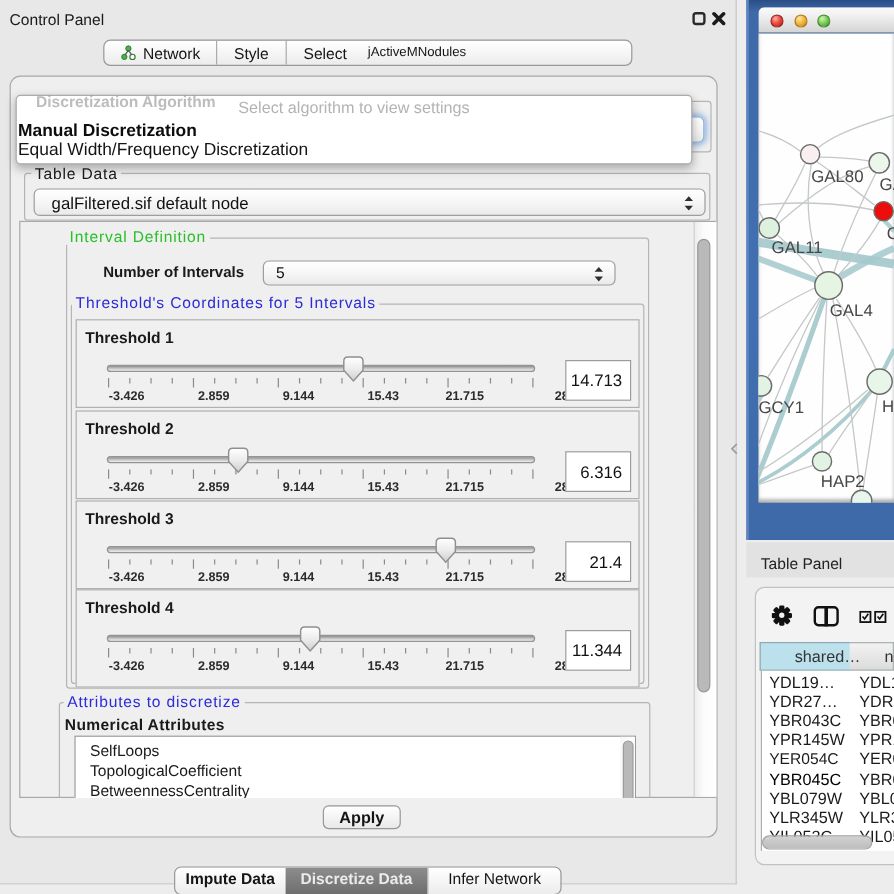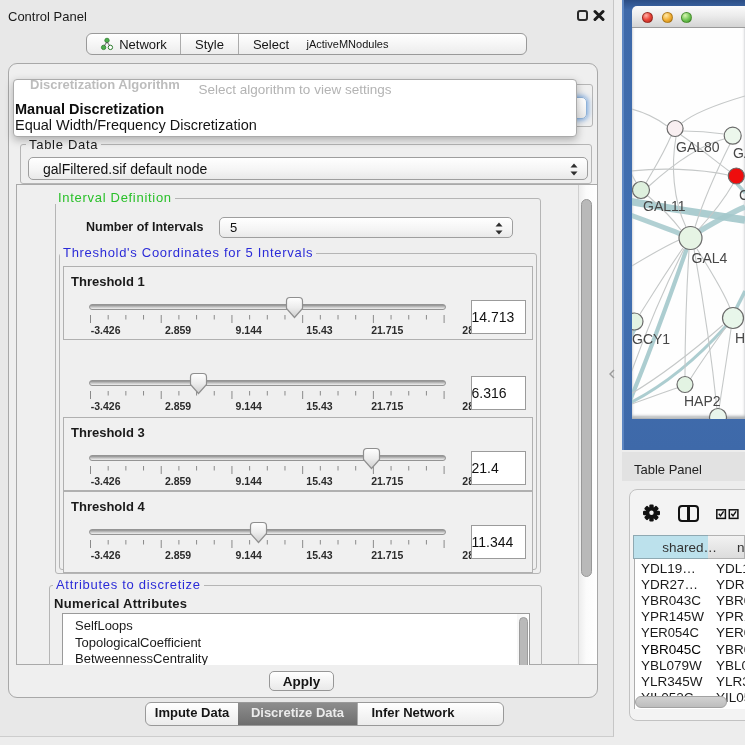--- a/index.html
+++ b/index.html
@@ -4,21 +4,21 @@
 html,body{width:745px;height:745px;overflow:hidden;background:#ededed;
  font-family:"Liberation Sans",sans-serif;-webkit-font-smoothing:antialiased}
 .abs{position:absolute}
 .bold13{font-size:13px;font-weight:bold;color:#1a1a1a;white-space:nowrap}
 .t13{font-size:13px;color:#1a1a1a;white-space:nowrap}
 .tpanel{left:63px;width:470px;background:#f0f0f0;border:1px solid #b0b0b0}
 .track{width:357px;height:6px;border-radius:3px;border:1px solid #949494;
  background:linear-gradient(180deg,#8f8f8f,#c9c9c9 55%,#efefef)}
 .tick{position:absolute;width:60px;text-align:right;font-size:10.5px;font-weight:bold;color:#2b2b2b}
 .valbox{left:470.5px;width:55px;height:34px;background:#fff;border:1px solid #9b9b9b;
- display:flex;align-items:center;padding-right:6px;font-size:14px;color:#111}
+ display:flex;align-items:center;justify-content:flex-end;padding-right:6px;font-size:14px;color:#111}
 .group{position:absolute;border:1px solid #b5b5b5;border-radius:3px}
 .gtitle{position:absolute;font-size:13px;letter-spacing:0.7px;white-space:nowrap;background:#efefef;padding:0 3px;line-height:13px}
 .combo{position:absolute;border:1px solid #9e9e9e;border-radius:5px;
  background:linear-gradient(180deg,#ffffff,#f4f4f4 60%,#e9e9e9);
  font-size:13px;color:#111;display:flex;align-items:center}
 .seg{display:flex;align-items:center;justify-content:center;font-size:13px;color:#151515;height:100%}
 .segsel{background:linear-gradient(180deg,#8d8d8d,#6e6e6e);color:#ebebeb}
 .segline{width:1px;height:100%;background:#ababab}
 </style></head>
 <body>
@@ -111,20 +111,23 @@
           <stop offset="0" stop-color="#ffffff"></stop>
           <stop offset="0.5" stop-color="#ececec"></stop>
           <stop offset="1" stop-color="#cfcfcf"></stop>
         </linearGradient>
       </defs>
 <path d="M5,1.5 h9 q3.5,0 3.5,3.5 v7.5 L9.5,21.5 L1.5,12.5 v-7.5 q0,-3.5 3.5,-3.5 z" fill="url(#th1)" stroke="#8f8f8f" stroke-width="1.2"></path>
     </svg>
 <div class="abs valbox" style="top:299.5px">
       <span>14.713</span>
     </div>
+<div class="abs tpanel" style="top:341.5px;height:74px">
+<div class="abs bold13" style="left:7px;top:7.5px">Threshold 2</div>
+    </div>
 <div class="abs track" style="left:89px;top:379.5px"></div>
 <svg class="abs" style="left:89px;top:390.5px" width="360" height="9">
       <line x1="1.50" y1="0" x2="1.50" y2="8" stroke="#8a8a8a" stroke-width="1"></line>
       <line x1="19.18" y1="0" x2="19.18" y2="4.5" stroke="#8a8a8a" stroke-width="1"></line>
       <line x1="36.86" y1="0" x2="36.86" y2="4.5" stroke="#8a8a8a" stroke-width="1"></line>
       <line x1="54.54" y1="0" x2="54.54" y2="4.5" stroke="#8a8a8a" stroke-width="1"></line>
       <line x1="72.22" y1="0" x2="72.22" y2="8" stroke="#8a8a8a" stroke-width="1"></line>
       <line x1="89.90" y1="0" x2="89.90" y2="4.5" stroke="#8a8a8a" stroke-width="1"></line>
       <line x1="107.58" y1="0" x2="107.58" y2="4.5" stroke="#8a8a8a" stroke-width="1"></line>
       <line x1="125.26" y1="0" x2="125.26" y2="4.5" stroke="#8a8a8a" stroke-width="1"></line>
@@ -267,25 +270,25 @@
   </div>
 
 <div class="abs" style="left:13px;top:79px;width:564px;height:58px;background:#fff;border:1px solid #ababab;border-radius:4px;box-shadow:0 3px 8px rgba(0,0,0,0.28)"></div>
 <div class="abs" style="left:13px;top:82px;width:564px;text-align:center;font-size:13.5px;color:#b3b3b3">Select algorithm to view settings</div>
 <div class="abs" style="left:15px;top:100.5px;font-size:14.5px;font-weight:bold;color:#0d0d0d">Manual Discretization</div>
 <div class="abs" style="left:15px;top:116.5px;font-size:14.5px;color:#141414">Equal Width/Frequency Discretization</div>
 <div class="abs" style="left:30px;top:77px;font-size:13px;font-weight:bold;color:rgba(95,95,95,0.42)">Discretization Algorithm</div>
 
 <div class="abs" style="left:269px;top:671px;width:65px;height:20px;border:1px solid #979797;border-radius:5px;background:linear-gradient(180deg,#ffffff,#e9e9e9);display:flex;align-items:center;justify-content:center;font-size:13.5px;font-weight:600;color:#141414">Apply</div>
 
-<div class="abs" style="left:145px;top:702px;width:359px;height:24px;border:1px solid #999;border-radius:6px;background:linear-gradient(180deg,#ffffff,#ececec);display:flex;overflow:hidden">
+<div class="abs" style="left:145px;top:722px;width:323px;height:24px;border:1px solid #999;border-radius:6px;background:linear-gradient(180deg,#ffffff,#ececec);display:flex;overflow:hidden">
  <div class="seg" style="width:92px;font-weight:600;padding-bottom:3px">Impute Data</div>
  <div class="seg segsel" style="width:119px;font-weight:600;padding-bottom:3px">Discretize Data</div>
  <div class="segline"></div>
- <div class="seg" style="width:110px;font-weight:700;padding-bottom:3px">Infer Network</div>
+ <div class="seg" style="width:110px;font-weight:400;padding-bottom:3px">Infer Network</div>
 </div>
 
 <svg class="abs" style="left:609px;top:369px" width="6" height="10">
     <path d="M5,1 L1,5 L5,9" stroke="#9a9a9a" stroke-width="1.4" fill="none"></path>
   </svg>
 
 <div class="abs" style="left:622px;top:0;width:123px;height:450px;background:linear-gradient(180deg,#2b4d84,#3e69a9 10px,#4170b2 55%,#3e69a9)"></div>
 <div class="abs" style="left:622px;top:0;width:2px;height:450px;background:#5d86c1"></div>
 <div class="abs" style="left:632px;top:6px;width:113px;height:22px;background:linear-gradient(180deg,#fbfbfb,#ececec 45%,#d4d4d4);border-bottom:1px solid #9b9b9b;border-top-left-radius:5px"></div>
 <div class="abs" style="left:642px;top:11.5px;width:11px;height:11px;border-radius:50%;background:radial-gradient(circle at 35% 28%,#ffb0a6,#ea4338 50%,#b92f26 90%);border:1px solid rgba(110,25,20,0.6)"></div>

